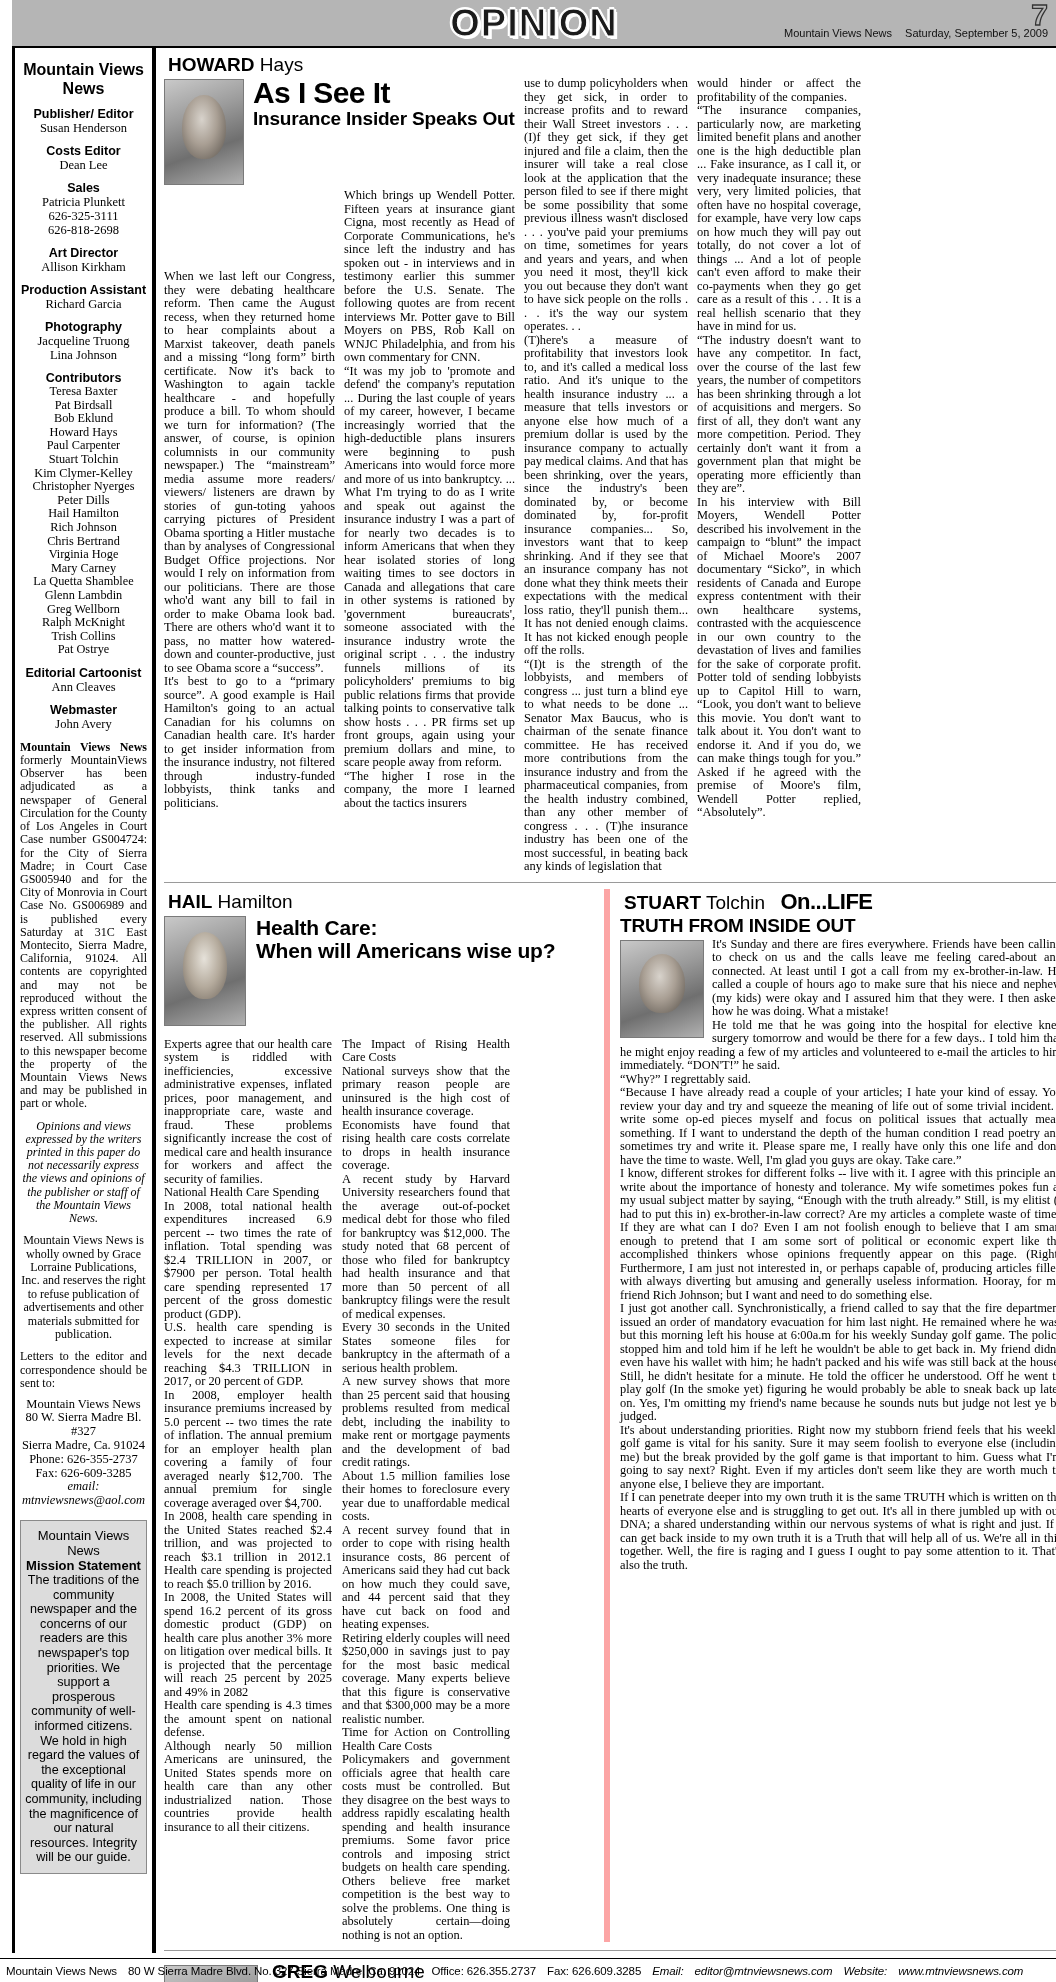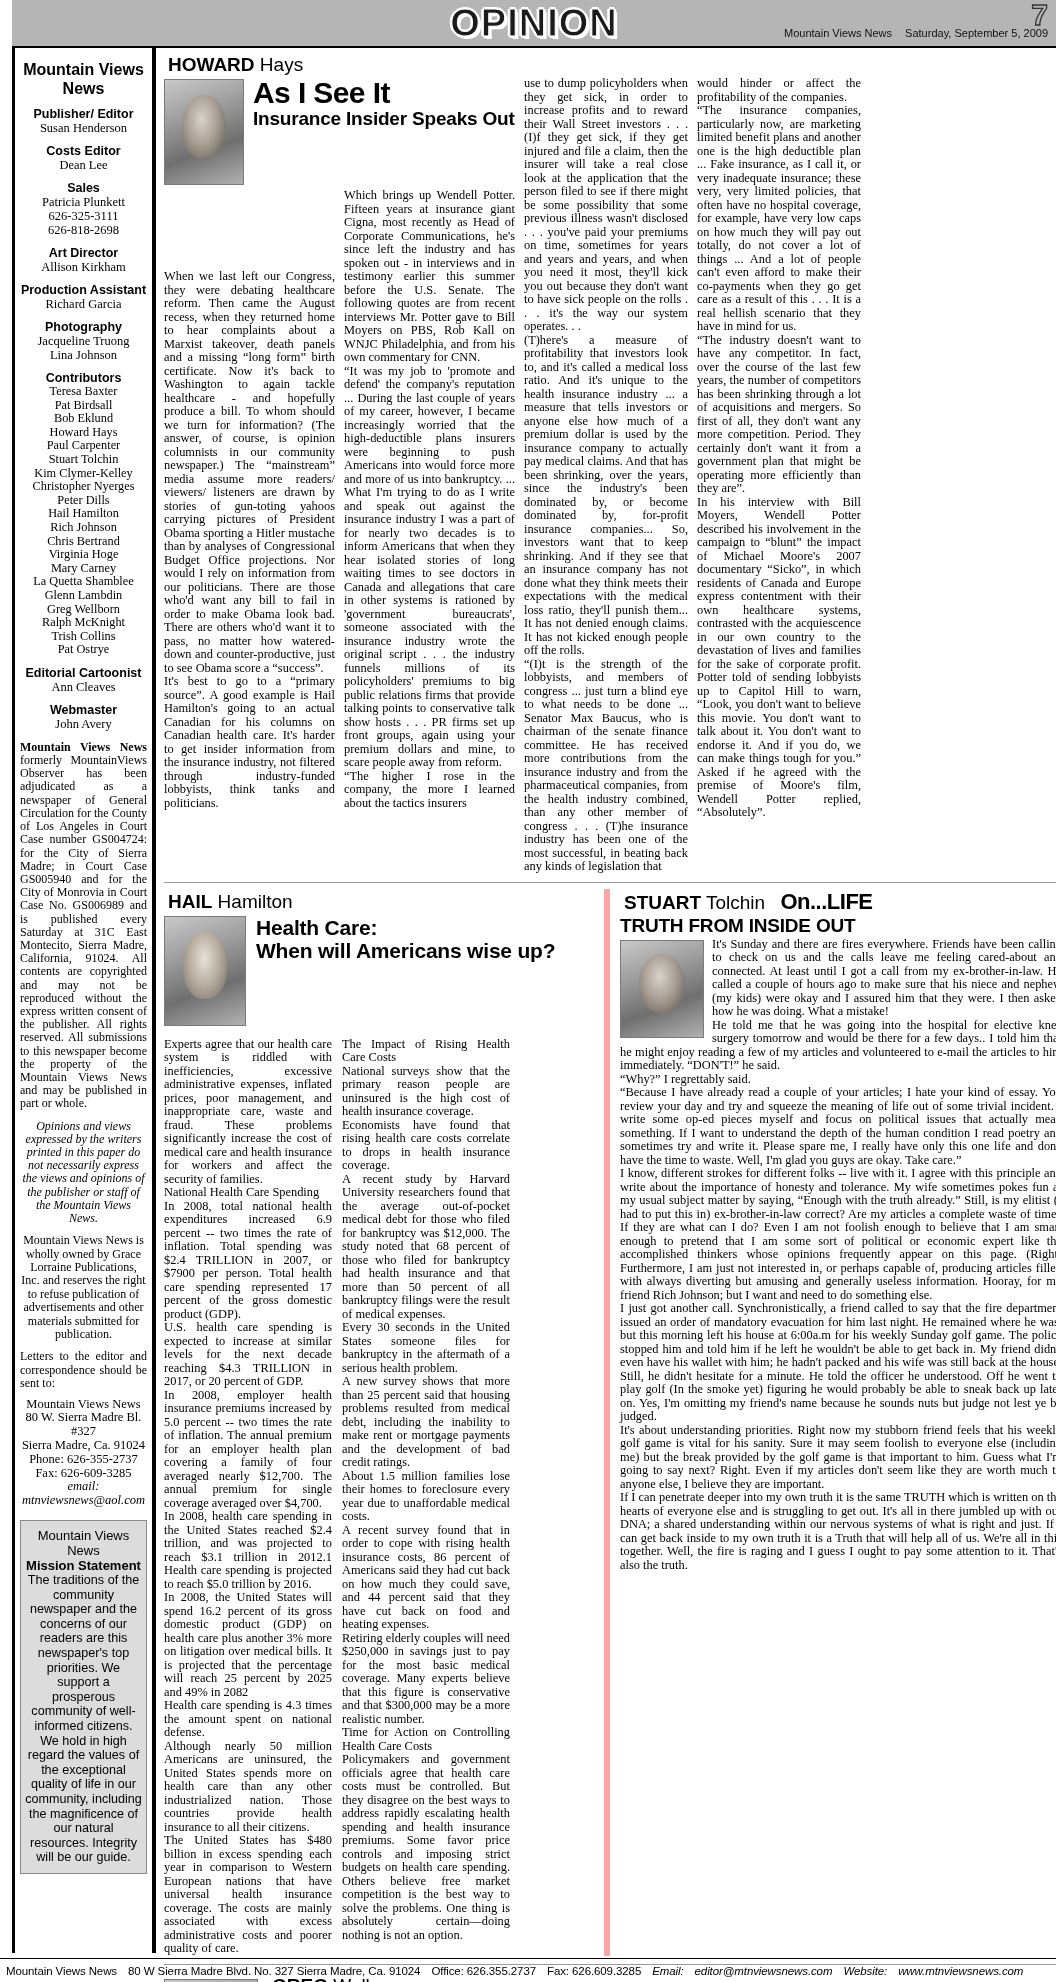--- a/index.html
+++ b/index.html
@@ -323,21 +323,20 @@
                 <p></p>
                 <p>National Health Care Spending</p>
                 <p></p>
                 <p>In 2008, total national health expenditures increased 6.9 percent -- two times the rate of inflation. Total spending was $2.4 TRILLION in 2007, or $7900 per person. Total health care spending represented 17 percent of the gross domestic product (GDP).</p>
                 <p>U.S. health care spending is expected to increase at similar levels for the next decade reaching $4.3 TRILLION in 2017, or 20 percent of GDP.</p>
                 <p>In 2008, employer health insurance premiums increased by 5.0 percent -- two times the rate of inflation. The annual premium for an employer health plan covering a family of four averaged nearly $12,700. The annual premium for single coverage averaged over $4,700.</p>
                 <p>In 2008, health care spending in the United States reached $2.4 trillion, and was projected to reach $3.1 trillion in 2012.1 Health care spending is projected to reach $5.0 trillion by 2016.</p>
                 <p>In 2008, the United States will spend 16.2 percent of its gross domestic product (GDP) on health care plus another 3% more on litigation over medical bills. It is projected that the percentage will reach 25 percent by 2025 and 49% in 2082</p>
                 <p>Health care spending is 4.3 times the amount spent on national defense.</p>
                 <p>Although nearly 50 million Americans are uninsured, the United States spends more on health care than any other industrialized nation. Those countries provide health insurance to all their citizens.</p>
-                <p>The United States has $480 billion in excess spending each year in comparison to Western European nations that have universal health insurance coverage. The costs are mainly associated with excess administrative costs and poorer quality of care.</p>
               </div>
             <div class="a2-c col-text">
                 <p>The Impact of Rising Health Care Costs</p>
                 <p>National surveys show that the primary reason people are uninsured is the high cost of health insurance coverage.</p>
                 <p>Economists have found that rising health care costs correlate to drops in health insurance coverage.</p>
                 <p>A recent study by Harvard University researchers found that the average out-of-pocket medical debt for those who filed for bankruptcy was $12,000. The study noted that 68 percent of those who filed for bankruptcy had health insurance and that more than 50 percent of all bankruptcy filings were the result of medical expenses.</p>
                 <p>Every 30 seconds in the United States someone files for bankruptcy in the aftermath of a serious health problem.</p>
                 <p>A new survey shows that more than 25 percent said that housing problems resulted from medical debt, including the inability to make rent or mortgage payments and the development of bad credit ratings.</p>
                 <p>About 1.5 million families lose their homes to foreclosure every year due to unaffordable medical costs.</p>
                 <p>A recent survey found that in order to cope with rising health insurance costs, 86 percent of Americans said they had cut back on how much they could save, and 44 percent said that they have cut back on food and heating expenses.</p>

